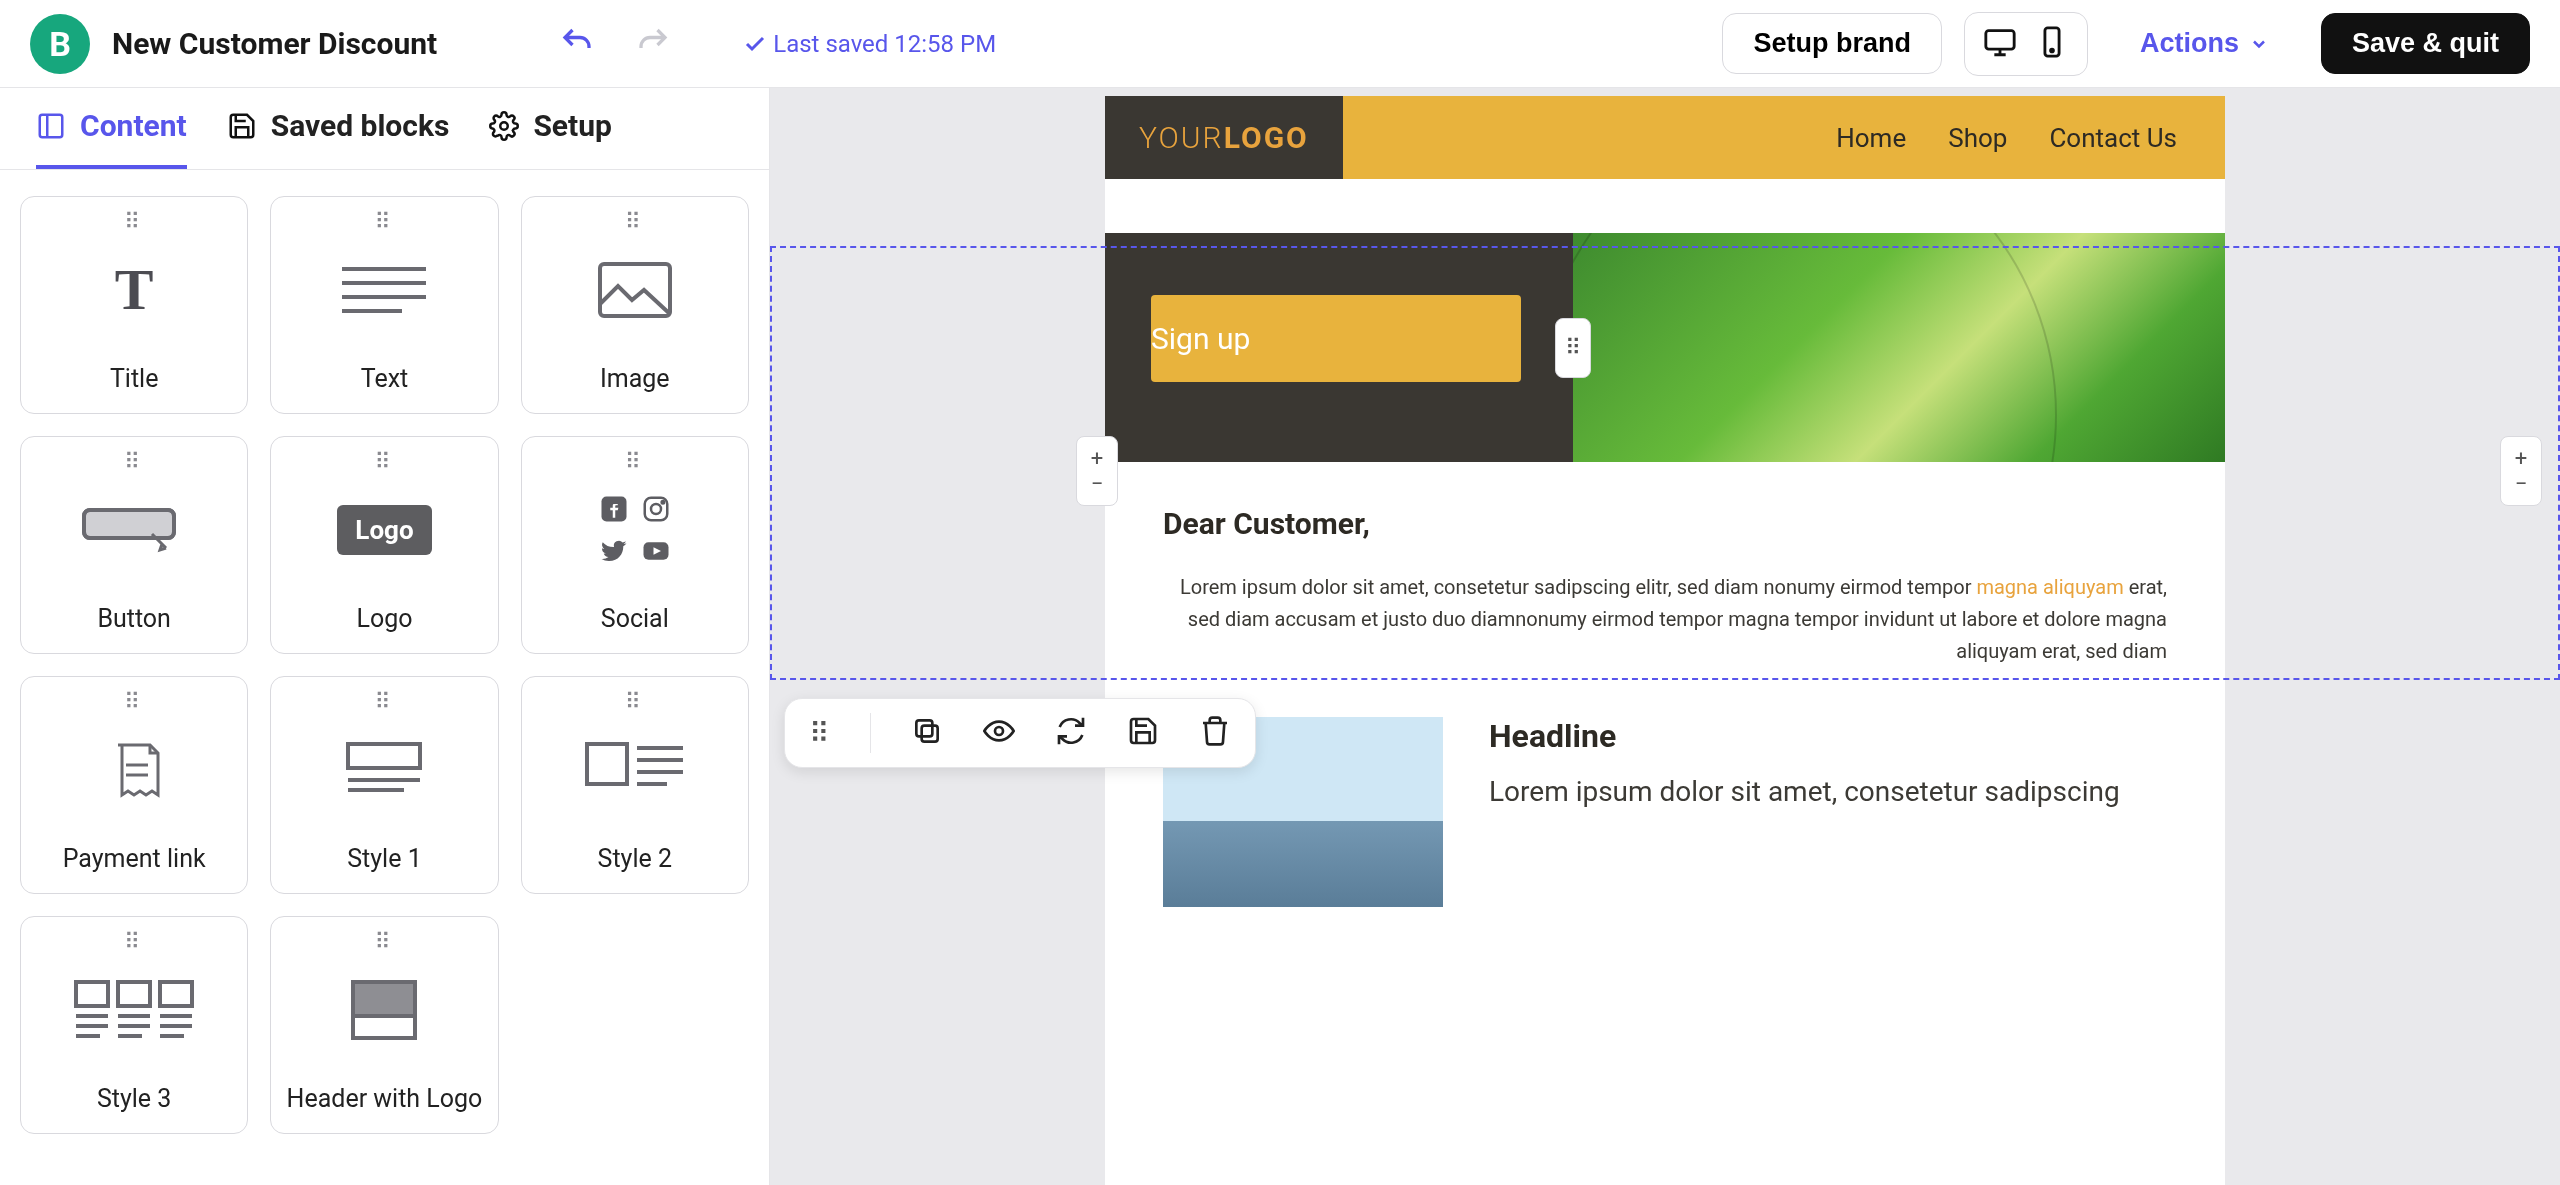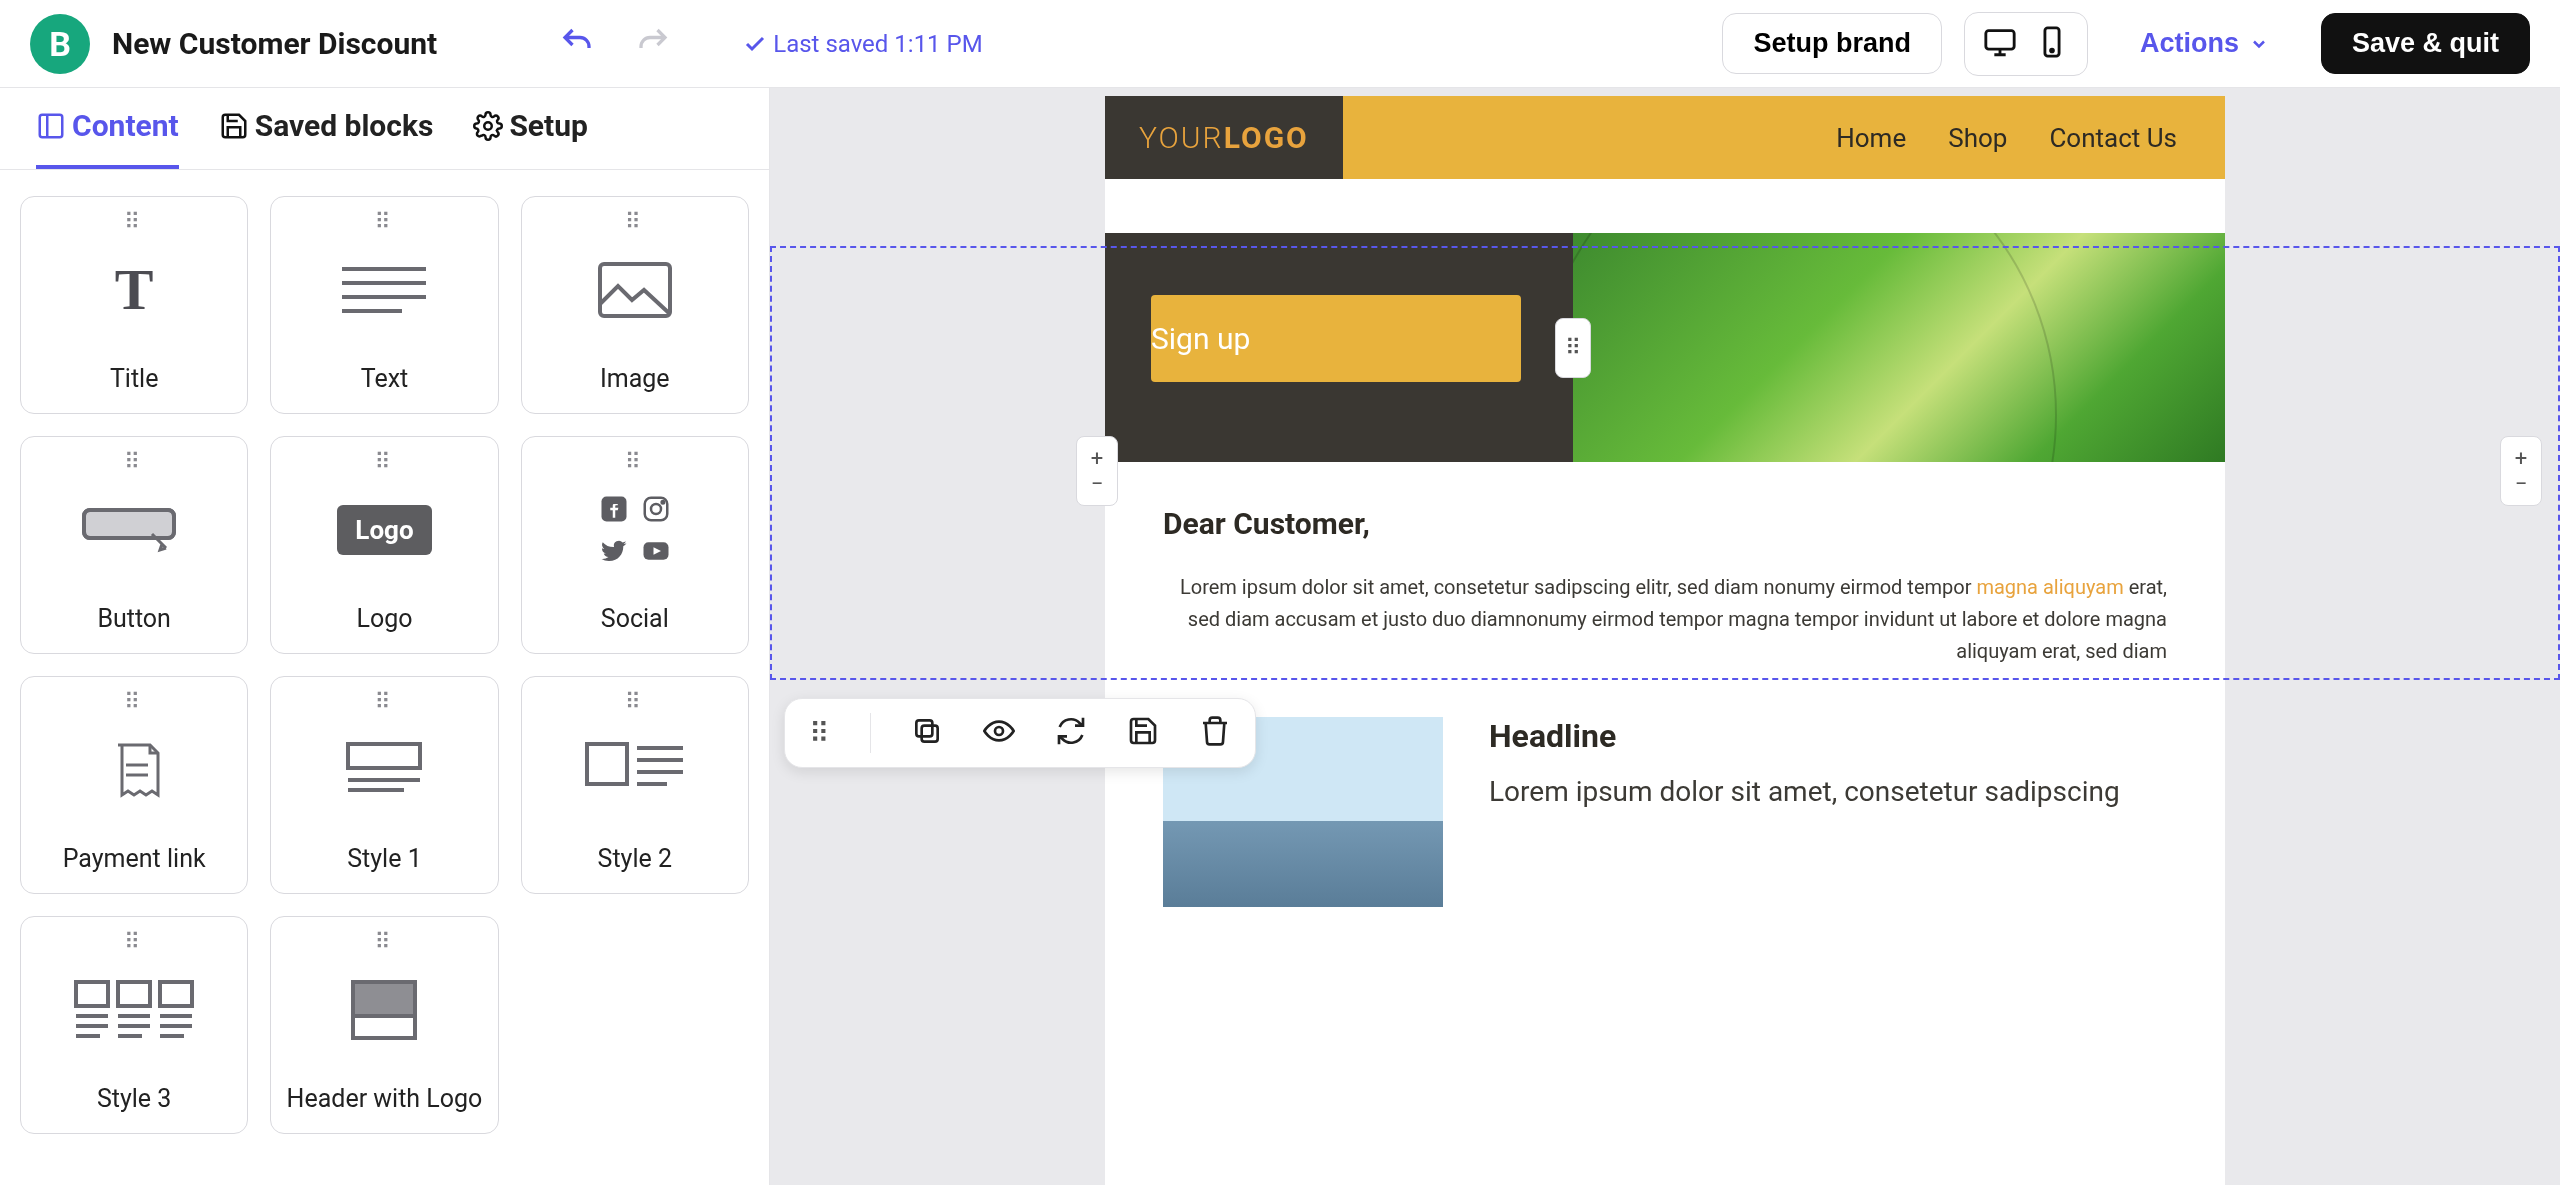--- a/index.html
+++ b/index.html
@@ -17,21 +17,21 @@
 .btn { display: inline-flex; align-items: center; justify-content: center; gap: 10px; border-radius: 14px; cursor: pointer; font-size: 27px; font-weight: 600; padding: 14px 30px; border: 1px solid #d9d9de; background: #fff; }
 .btn-dark { background: #111; color: #fff; border-color: #111; }
 .btn-text { background: transparent; border: none; color: #5856eb; }
 .device-toggle { display: flex; gap: 18px; background: #fff; border: 1px solid #d9d9de; border-radius: 14px; padding: 12px 18px; }
 .device-toggle svg { width: 34px; height: 34px; }
 
 
 .workspace { display: flex; height: calc(100vh - 88px); }
 .side { width: 770px; border-right: 1px solid #e5e5e8; display: flex; flex-direction: column; }
 .side-tabs { display: flex; gap: 40px; padding: 20px 36px 0 36px; border-bottom: 1px solid #e5e5e8; }
-.side-tab { display: flex; align-items: center; gap: 6px; font-size: 30px; font-weight: 700; color: #222; padding-bottom: 22px; border-bottom: 4px solid transparent; cursor: pointer; }
+.side-tab { display: flex; align-items: center; gap: 14px; font-size: 30px; font-weight: 700; color: #222; padding-bottom: 22px; border-bottom: 4px solid transparent; cursor: pointer; }
 .side-tab.active { color: #5856eb; border-bottom-color: #5856eb; }
 .side-tab svg { width: 30px; height: 30px; }
 .blocks { padding: 26px 20px; display: grid; grid-template-columns: repeat(3, 1fr); gap: 22px; overflow-y: auto; }
 .block { border: 1px solid #d9d9de; border-radius: 14px; height: 218px; display: flex; flex-direction: column; align-items: center; justify-content: flex-end; padding: 18px 10px 20px 10px; position: relative; cursor: grab; }
 .block .grip { position: absolute; top: 12px; color: #8a8a90; font-size: 22px; letter-spacing: 4px; }
 .block .art { flex: 1; display: flex; align-items: center; justify-content: center; }
 .block .label { font-size: 25px; color: #222; }
 .logo-chip { background: #5d5d60; color: #fff; font-weight: 700; border-radius: 6px; padding: 10px 18px; font-size: 26px; }
 
 
@@ -96,21 +96,21 @@
           <path d="M15 14l5-5-5-5"></path>
           <path d="M20 9H10a6 6 0 0 0-6 6v1"></path>
         </svg>
     </span>
   </div>
 
   <div class="last-saved">
     <svg viewBox="0 0 24 24" fill="none" stroke="#5856eb" stroke-width="3">
         <path d="M4 12l5 5L20 6"></path>
       </svg>
-    <span>Last saved 1:11 PM</span>
+    <span>Last saved 12:58 PM</span>
   </div>
 
   <div class="topbar-spacer"></div>
 
   <button class="btn">Setup brand</button>
 
   <div class="device-toggle">
     <span>
       <svg viewBox="0 0 24 24" fill="none" stroke="#111" stroke-width="2">
           <rect x="2" y="4" width="20" height="13" rx="2"></rect>

